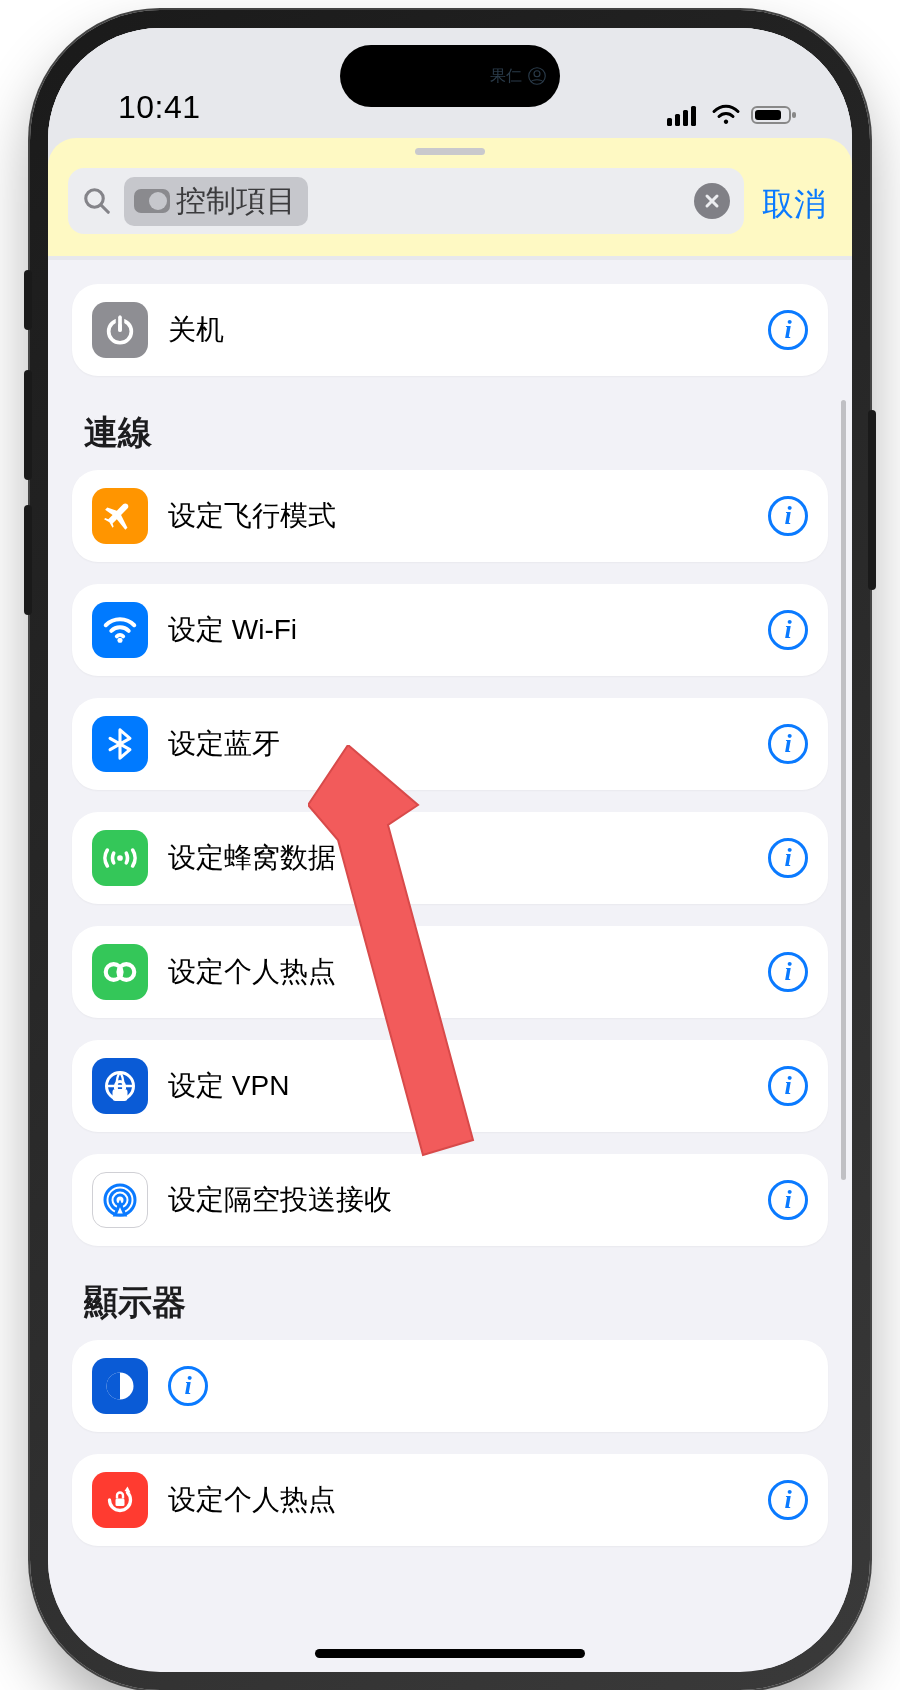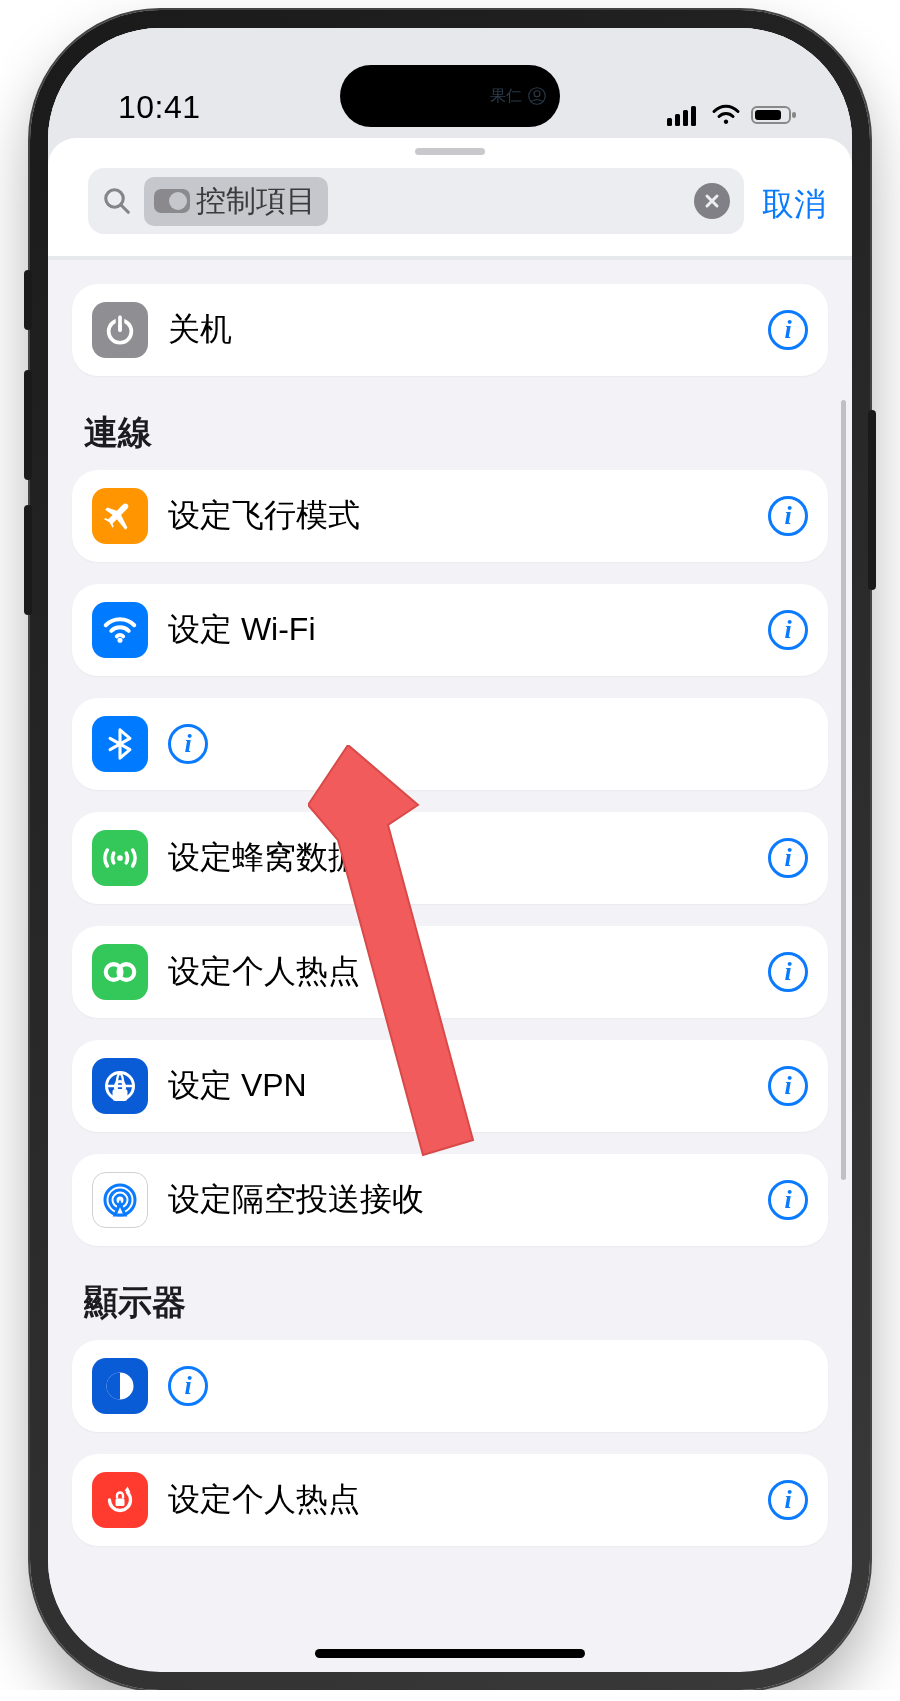--- a/index.html
+++ b/index.html
@@ -28,42 +28,42 @@
   .screen {
     width: 100%;
     height: 100%;
     border-radius: 112px;
     background: #f2f2f7;
     overflow: hidden;
     position: relative;
   }
   .dynamic-island {
     position:absolute;
-    top:37px; left:50%; transform:translateX(-50%);
+    top:17px; left:50%; transform:translateX(-50%);
     width:220px; height:62px;
     background:#000; border-radius:40px;
     z-index:10;
     display:flex; align-items:center; justify-content:flex-end;
     padding-right:14px;
   }
   .island-inner{ color:#2a3b4a; font-size:16px; display:flex; align-items:center; gap:6px;}
   .status-bar {
     height: 110px;
     display:flex; align-items:flex-end; justify-content:space-between;
     padding: 0 55px 12px 70px;
     background:#e7e8ec;
   }
   .status-time { font-size:32px; font-weight:400; letter-spacing:0.5px; }
   .status-icons { display:flex; align-items:center; gap:10px; }
   .header-area{ background:#e7e8ec; padding-bottom:4px;}
   .search-area {
-    background:#ffffff;
+    background:#fef9c3;
     border-top-left-radius:28px; border-top-right-radius:28px;
     margin-top:0px;
-    padding:30px 26px 22px 40px;
+    padding:30px 26px 22px 20px;
     display:flex; align-items:center; gap:18px;
     position:relative;
   }
   .search-area::before{
     content:""; position:absolute; top:10px; left:50%; transform:translateX(-50%);
     width:70px; height:7px; background:#c9c9cd; border-radius:4px;
   }
   .search-field {
     flex:1; display:flex; align-items:center;
     background:#ecedf0; border-radius:16px;
@@ -110,21 +110,21 @@
     padding:18px 20px; gap:20px;
     margin-bottom:22px;
     box-shadow: 0 1px 2px rgba(0,0,0,0.04);
   }
   .card.first{ margin-top:8px;}
   .app-icon{
     width:56px;height:56px;border-radius:14px;
     display:flex;align-items:center;justify-content:center;
     color:#fff; flex-shrink:0;
   }
-  .label{ font-size:32px; color:#000; flex:1; text-align:left; }
+  .label{ font-size:28px; color:#000; flex:1; text-align:left; }
   .info-icon{
     width:40px;height:40px;border:3px solid #0a7aff;border-radius:50%;
     display:flex;align-items:center;justify-content:center;
     color:#0a7aff; font-family: Georgia, serif; font-style:italic;
     font-size:26px; font-weight:700; flex-shrink:0;
   }
   .home-indicator{
     position:absolute; bottom:14px; left:50%; transform:translateX(-50%);
     width:270px; height:9px; background:#000; border-radius:5px;
   }
@@ -255,20 +255,21 @@
         <div class="label">设定 Wi-Fi</div>
         <div class="info-icon">i</div>
       </div>
 
       <div class="card">
         <div class="app-icon ic-bt">
           <svg width="34" height="34" viewBox="0 0 24 24">
               <path d="M12 2v20l7-6-14-8m0 8l14-8-7-6" stroke="#fff" stroke-width="2.2" fill="none" stroke-linejoin="round" stroke-linecap="round"></path>
             </svg>
         </div>
+        <div class="label">设定蓝牙</div>
         <div class="info-icon">i</div>
       </div>
 
       <div class="card">
         <div class="app-icon ic-cell">
           <svg width="38" height="38" viewBox="0 0 24 24">
               <path d="M4 7c-2 3-2 7 0 10M8 9c-1 2-1 4 0 6M20 7c2 3 2 7 0 10M16 9c1 2 1 4 0 6" stroke="#fff" stroke-width="2.3" fill="none" stroke-linecap="round"></path>
               <circle cx="12" cy="12" r="1.8" fill="#fff"></circle>
             </svg>
         </div>

